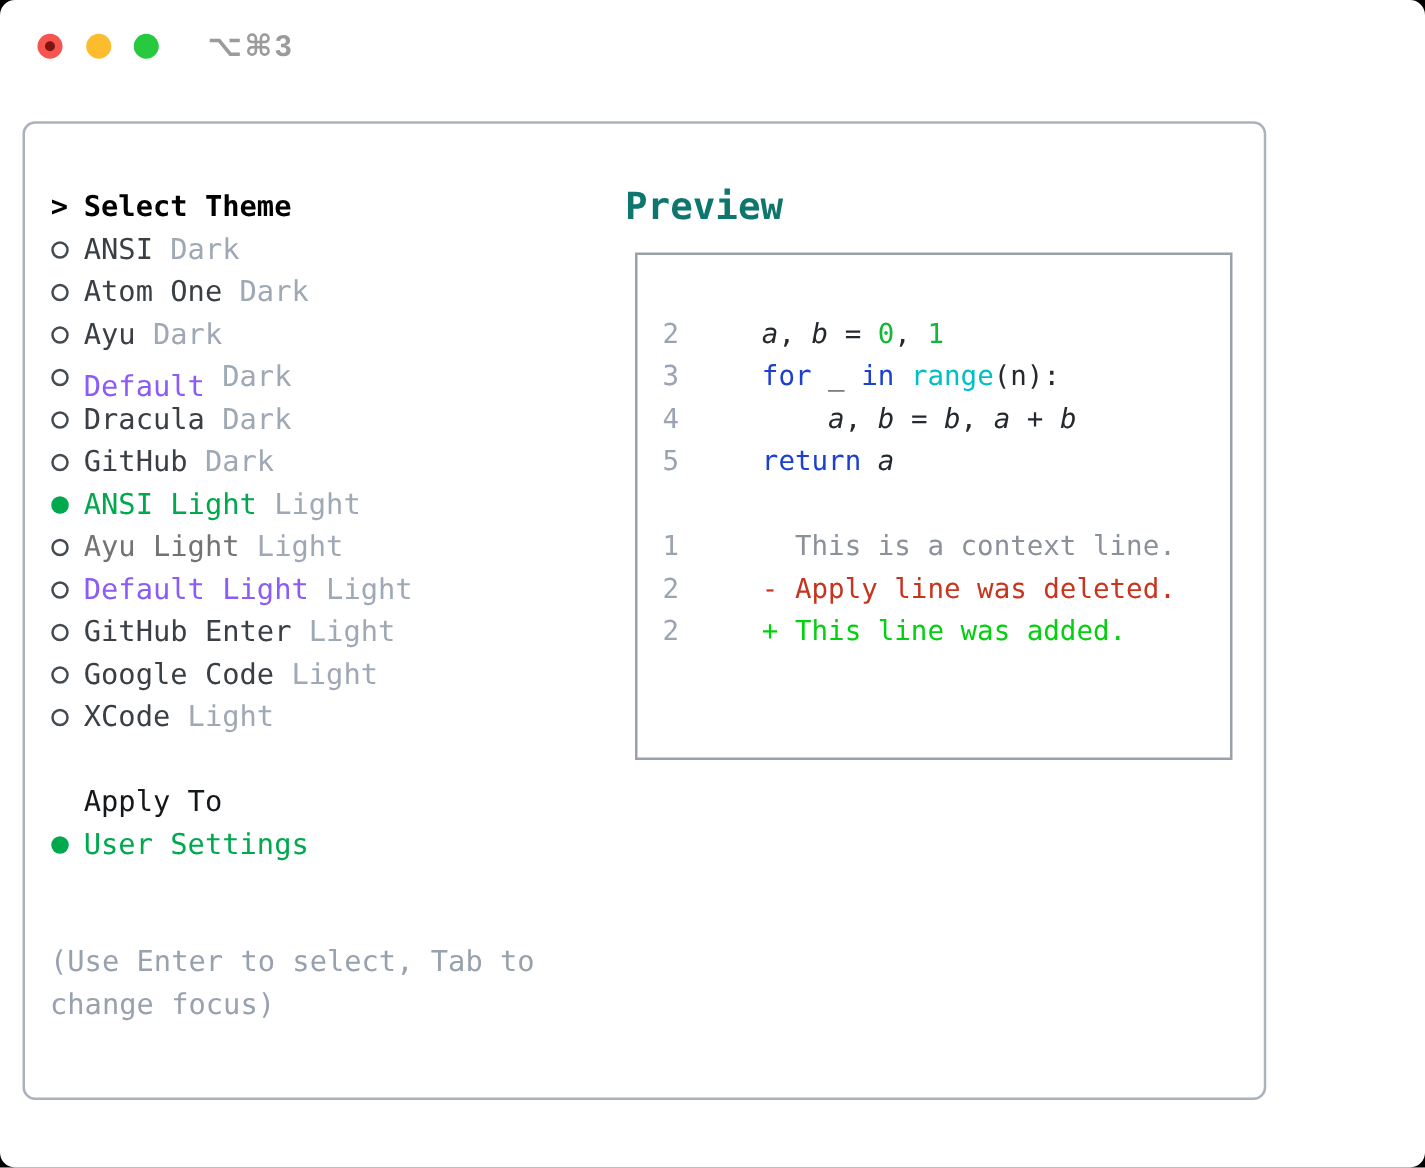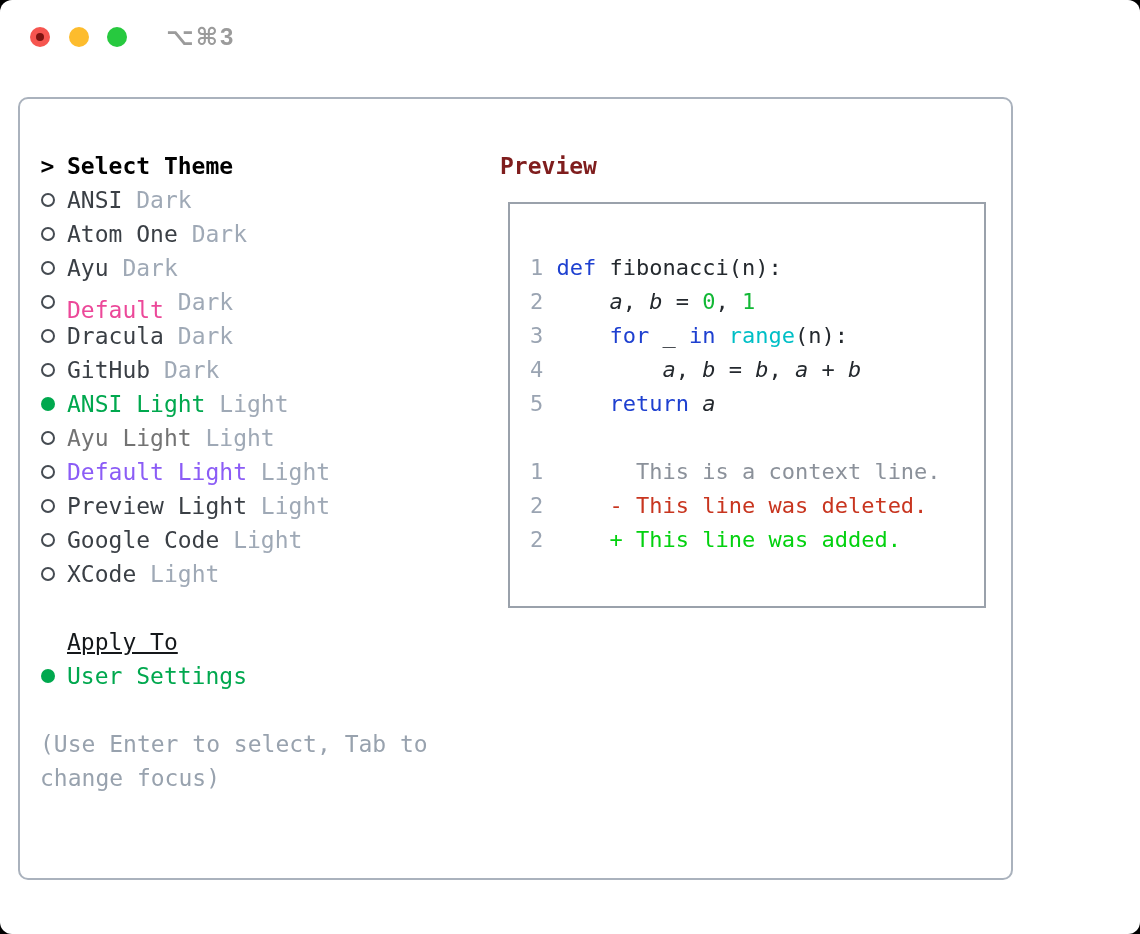--- a/index.html
+++ b/index.html
@@ -31,26 +31,26 @@
   
   .left-col{position:absolute;left:20px;top:50px;width:440px;}
   .row{display:flex;align-items:center;height:34px;font-size:23px;}
   .marker{width:15px;flex:0 0 15px;margin-right:12px;display:flex;align-items:center;justify-content:center;}
   .radio{width:10px;height:10px;border:2px solid #454b52;border-radius:50%;display:block;background:transparent;}
   .radio-filled{width:14px;height:14px;border-radius:50%;display:block;}
   .prompt{font-weight:700;color:#000;font-size:23px;}
   .header-text{font-weight:700;color:#000;}
   .item-name{white-space:pre;}
   .item-variant{white-space:pre;}
-  .apply-header{color:#15181b;text-decoration:underline;}
+  .apply-header{color:#15181b;}
   .hint{width:432px;line-height:34px;font-size:23px;white-space:normal;word-break:normal;}
   
   .preview-label{
     position:absolute;left:480px;top:50px;height:34px;line-height:34px;
-    font-size:23px;font-weight:700;color:#7f1d1d;
+    font-size:30px;font-weight:700;color:#0f766e;
   }
   .preview-box{
     position:absolute;left:488px;top:103px;width:478px;height:406px;
     box-sizing:border-box;border:2px solid #9aa1ab;background:#fff;overflow:hidden;
   }
   .code{padding:47px 0 0 20px;}
   .code-line{white-space:pre;font-size:22px;line-height:34px;height:34px;}
 </style>
 </head>
 <body>
@@ -95,21 +95,21 @@
             <span class="marker">
               <span class="radio"></span>
             </span>
             <span class="item-name" style="color: rgb(58, 63, 69);">Ayu</span>
             <span class="item-variant" style="color: rgb(159, 169, 182);"> Dark</span>
           </div>
           <div class="row">
             <span class="marker">
               <span class="radio"></span>
             </span>
-            <span class="item-name" style="color: #ec4899; margin-top: 16px;">Default</span>
+            <span class="item-name" style="color: #8b5cf6; margin-top: 16px;">Default</span>
             <span class="item-variant" style="color: rgb(159, 169, 182);"> Dark</span>
           </div>
           <div class="row">
             <span class="marker">
               <span class="radio"></span>
             </span>
             <span class="item-name" style="color: rgb(58, 63, 69);">Dracula</span>
             <span class="item-variant" style="color: rgb(159, 169, 182);"> Dark</span>
           </div>
           <div class="row">
@@ -137,21 +137,21 @@
             <span class="marker">
               <span class="radio"></span>
             </span>
             <span class="item-name" style="color: #8b5cf6;">Default Light</span>
             <span class="item-variant" style="color: rgb(159, 169, 182);"> Light</span>
           </div>
           <div class="row">
             <span class="marker">
               <span class="radio"></span>
             </span>
-            <span class="item-name" style="color: rgb(58, 63, 69);">Preview Light</span>
+            <span class="item-name" style="color: rgb(58, 63, 69);">GitHub Enter</span>
             <span class="item-variant" style="color: rgb(159, 169, 182);"> Light</span>
           </div>
           <div class="row">
             <span class="marker">
               <span class="radio"></span>
             </span>
             <span class="item-name" style="color: rgb(58, 63, 69);">Google Code</span>
             <span class="item-variant" style="color: rgb(159, 169, 182);"> Light</span>
           </div>
           <div class="row">
@@ -174,33 +174,32 @@
           <div class="row">
             <span class="marker">
               <span class="radio-filled" style="background: rgb(0, 168, 78);"></span>
             </span>
             <span class="item-name" style="color: rgb(0, 168, 78);">User Settings</span>
           </div>
         </div>
 
       <div class="row"></div>
 
-      <div class="hint" style="color: rgb(152, 162, 174);">(Use Enter to select, Tab to change focus)</div>
+      <div class="hint" style="color: rgb(152, 162, 174); margin-top: 26px;">(Use Enter to select, Tab to change focus)</div>
     </div>
 
     <div class="preview-label">Preview</div>
 
     <div class="preview-box">
       <div class="code" id="code">
-          <div class="code-line"><span style="color: rgb(154, 164, 178);">1 </span><span style="color: rgb(30, 64, 208);">def</span><span style="color: rgb(36, 41, 46);"> fibonacci(n):</span></div>
           <div class="code-line"><span style="color: rgb(154, 164, 178);">2 </span><span style="color: rgb(36, 41, 46);">    </span><span style="color: rgb(36, 41, 46); font-style: italic;">a</span><span style="color: rgb(36, 41, 46);">, </span><span style="color: rgb(36, 41, 46); font-style: italic;">b</span><span style="color: rgb(36, 41, 46);"> = </span><span style="color: rgb(18, 184, 54);">0</span><span style="color: rgb(36, 41, 46);">, </span><span style="color: rgb(18, 184, 54);">1</span></div>
           <div class="code-line"><span style="color: rgb(154, 164, 178);">3 </span><span style="color: rgb(36, 41, 46);">    </span><span style="color: rgb(30, 64, 208);">for</span><span style="color: rgb(36, 41, 46);"> _ </span><span style="color: rgb(30, 64, 208);">in</span><span style="color: rgb(36, 41, 46);"> </span><span style="color: rgb(0, 191, 198);">range</span><span style="color: rgb(36, 41, 46);">(n):</span></div>
           <div class="code-line"><span style="color: rgb(154, 164, 178);">4 </span><span style="color: rgb(36, 41, 46);">        </span><span style="color: rgb(36, 41, 46); font-style: italic;">a</span><span style="color: rgb(36, 41, 46);">, </span><span style="color: rgb(36, 41, 46); font-style: italic;">b</span><span style="color: rgb(36, 41, 46);"> = </span><span style="color: rgb(36, 41, 46); font-style: italic;">b</span><span style="color: rgb(36, 41, 46);">, </span><span style="color: rgb(36, 41, 46); font-style: italic;">a</span><span style="color: rgb(36, 41, 46);"> + </span><span style="color: rgb(36, 41, 46); font-style: italic;">b</span></div>
           <div class="code-line"><span style="color: rgb(154, 164, 178);">5 </span><span style="color: rgb(36, 41, 46);">    </span><span style="color: rgb(30, 64, 208);">return</span><span style="color: rgb(36, 41, 46);"> </span><span style="color: rgb(36, 41, 46); font-style: italic;">a</span></div>
           <div class="code-line"><span style="color: rgb(154, 164, 178);"> </span></div>
           <div class="code-line"><span style="color: rgb(154, 164, 178);">1 </span><span style="color: rgb(139, 145, 154);">      This is a context line.</span></div>
-          <div class="code-line"><span style="color: rgb(154, 164, 178);">2 </span><span style="color: rgb(200, 53, 31);">    - This line was deleted.</span></div>
+          <div class="code-line"><span style="color: rgb(154, 164, 178);">2 </span><span style="color: rgb(200, 53, 31);">    - Apply line was deleted.</span></div>
           <div class="code-line"><span style="color: rgb(154, 164, 178);">2 </span><span style="color: rgb(3, 209, 15);">    + This line was added.</span></div>
         </div>
     </div>
 
   </div>
 </div>
 
 </body></html>

